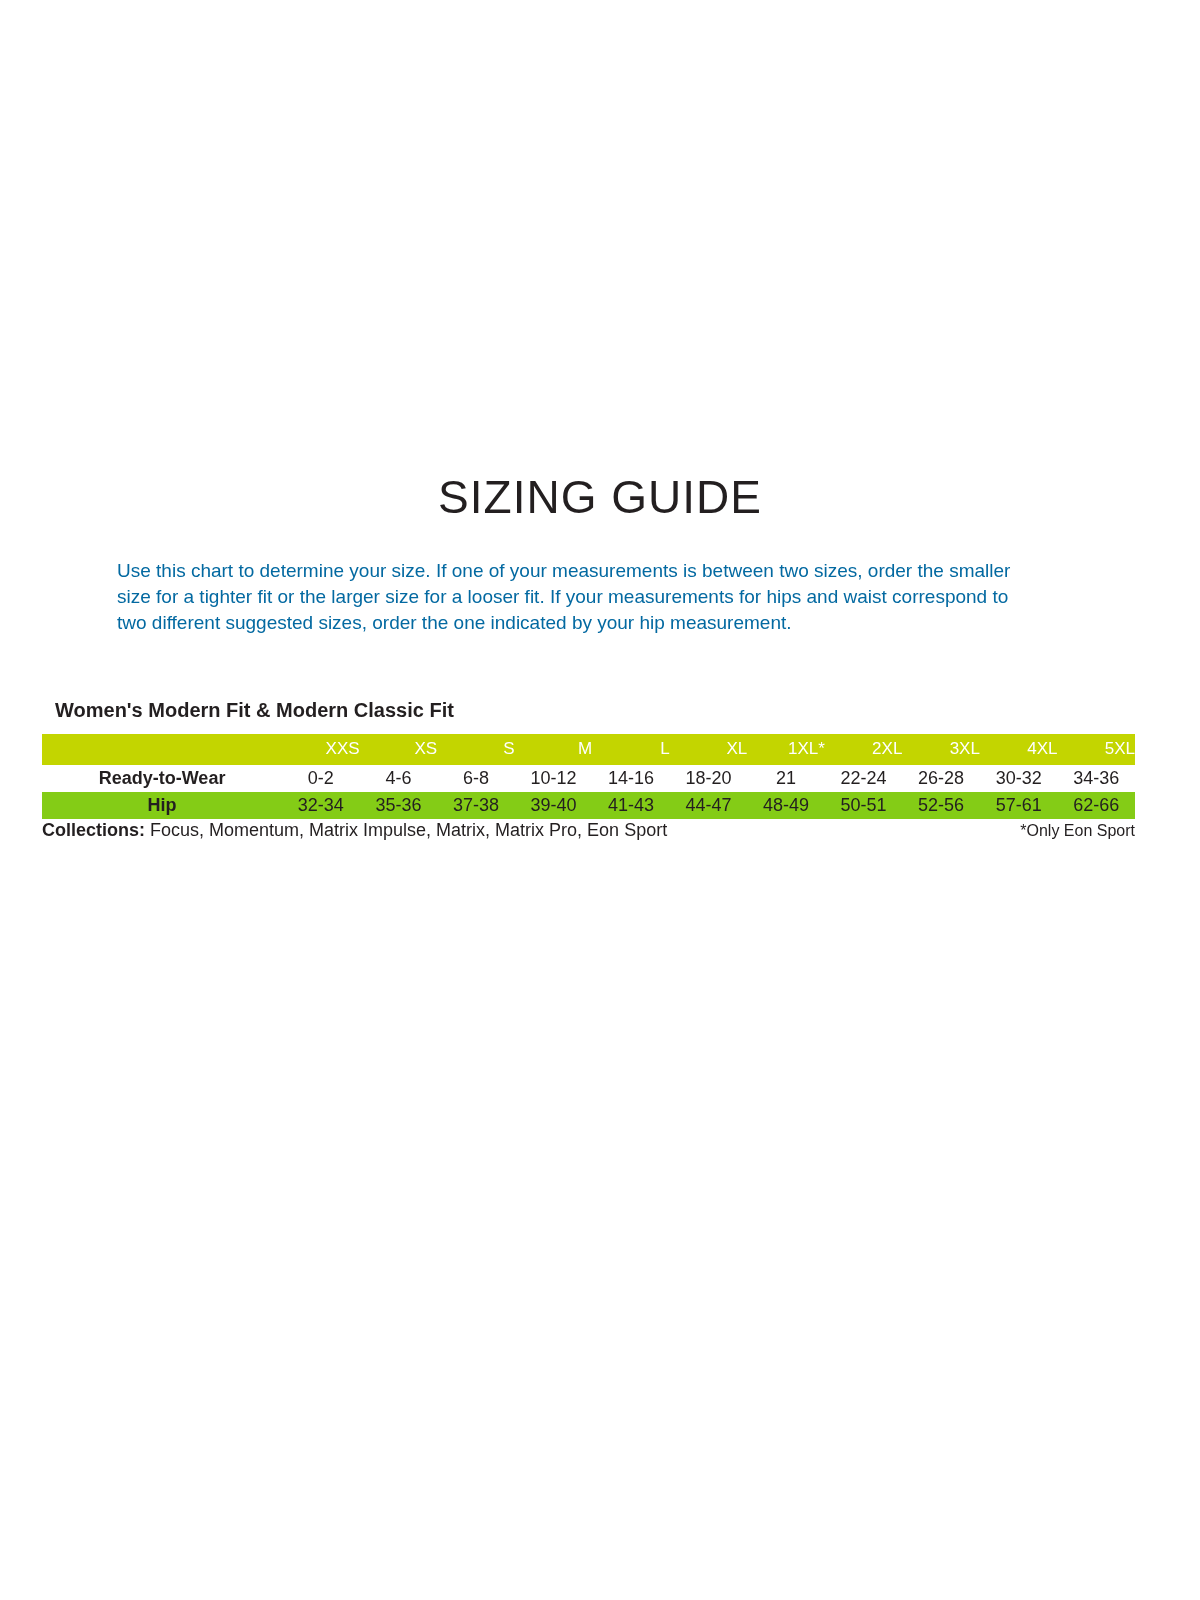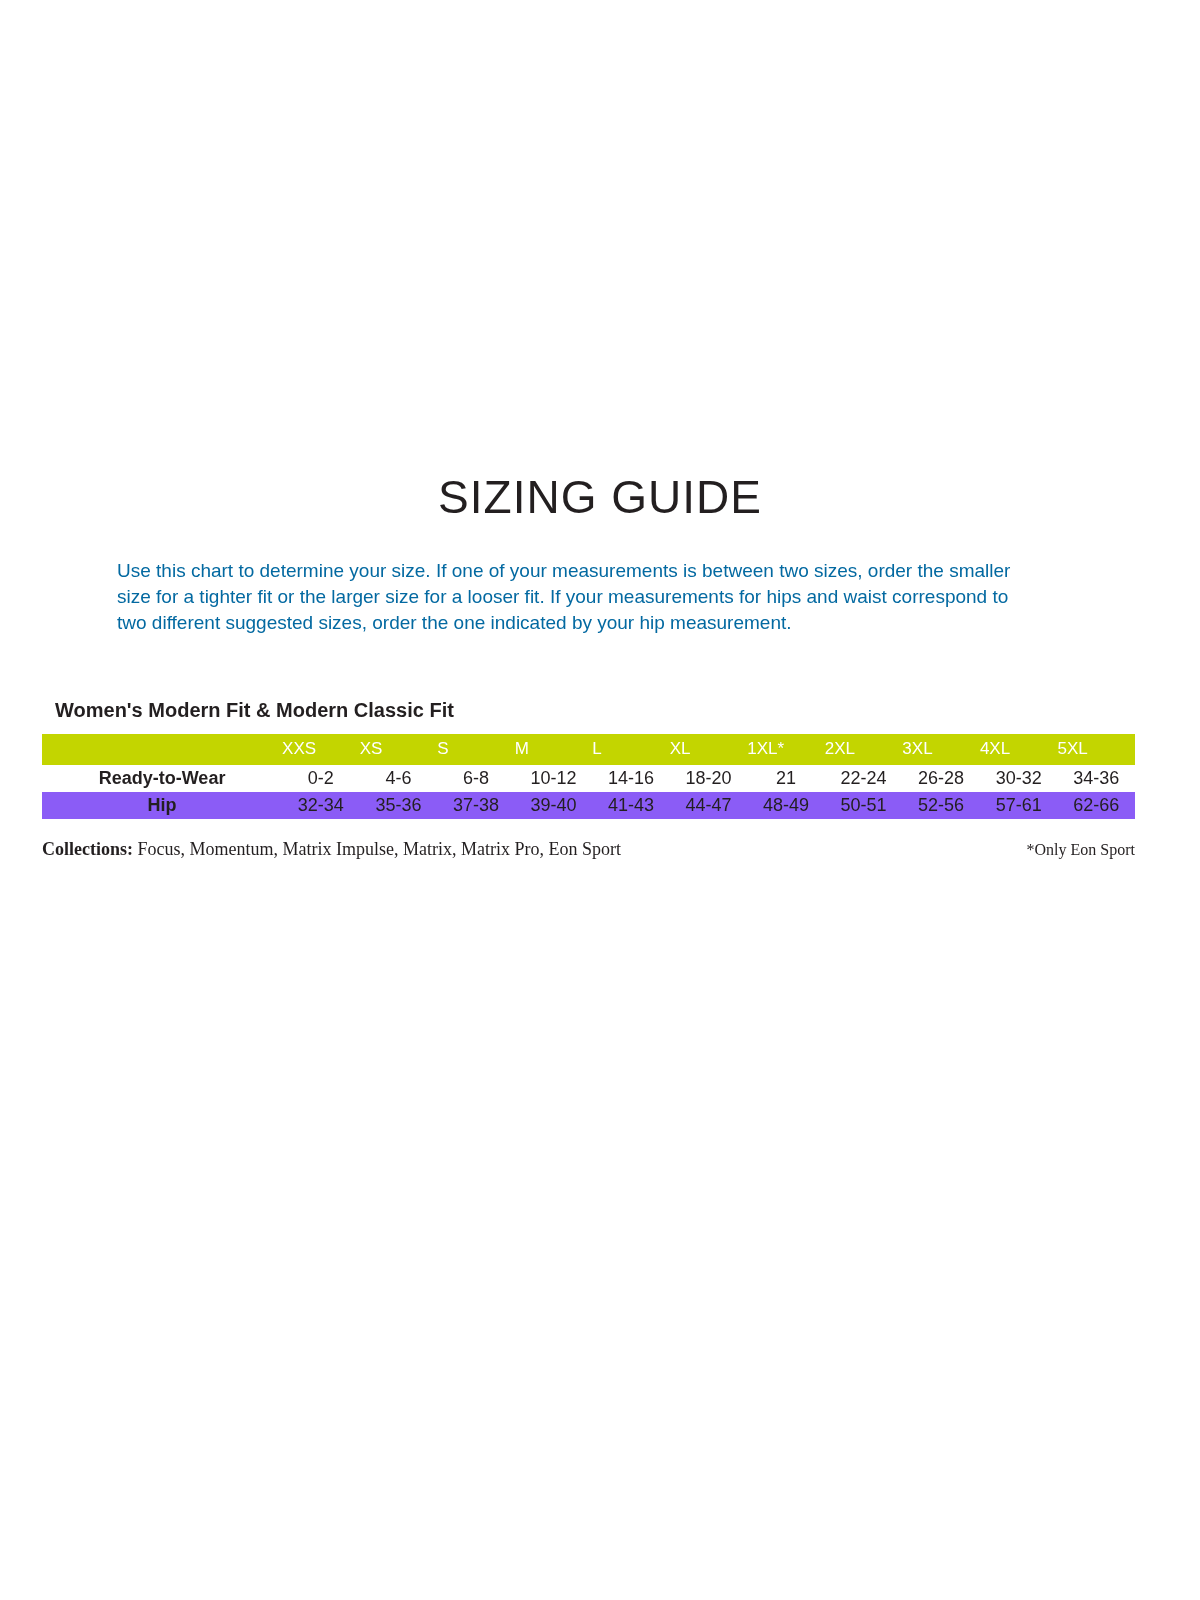--- a/index.html
+++ b/index.html
@@ -49,43 +49,42 @@
   }
   table.size-table col.label-col { width: 240px; }
   table.size-table col.size-col { width: 77.5px; }
   table.size-table tr.header-row {
     height: 31px;
   }
   table.size-table tr.header-row td {
     color: #ffffff;
     font-size: 17px;
     font-weight: 400;
-    text-align: left;
+    text-align: right;
     vertical-align: middle;
   }
   table.size-table tr.data-row {
     height: 27px;
   }
   table.size-table tr.data-row td {
     font-size: 18px;
     text-align: center;
     vertical-align: middle;
   }
   table.size-table td.row-label {
     font-weight: 700;
   }
   .collections-line {
     margin-left: 42px;
     width: 1093px;
-    margin-top: 20px;
+    margin-top: 1px;
     display: flex;
     justify-content: space-between;
     align-items: baseline;
     font-size: 18px;
-    font-family: Liberation Serif, serif;
   }
   .collections-left .bold { font-weight: 700; }
   .footnote {
     font-size: 16px;
     font-weight: 400;
     white-space: nowrap;
   }
 </style>
 </head>
 <body>
@@ -139,21 +138,21 @@
         <td>18-20</td>
         <td>21</td>
         <td>22-24</td>
         <td>26-28</td>
         <td>30-32</td>
         <td>34-36</td>
       </tr>
 
 
 
-      <tr class="data-row" style="background:#8b5cf6;">
+      <tr class="data-row" style="background:#84cc16;">
         <td class="row-label">Hip</td>
         <td>32-34</td>
         <td>35-36</td>
         <td>37-38</td>
         <td>39-40</td>
         <td>41-43</td>
         <td>44-47</td>
         <td>48-49</td>
         <td>50-51</td>
         <td>52-56</td>

